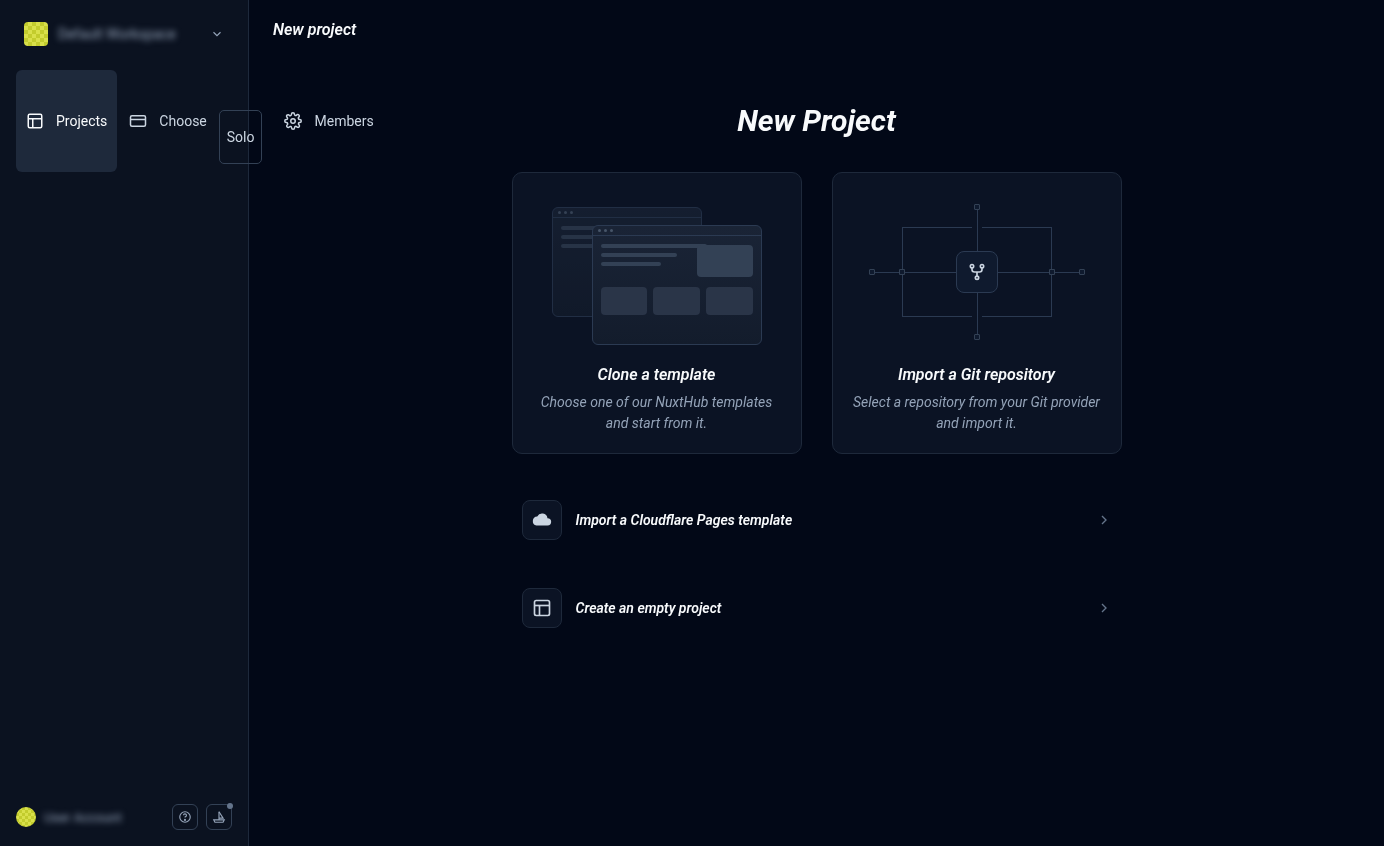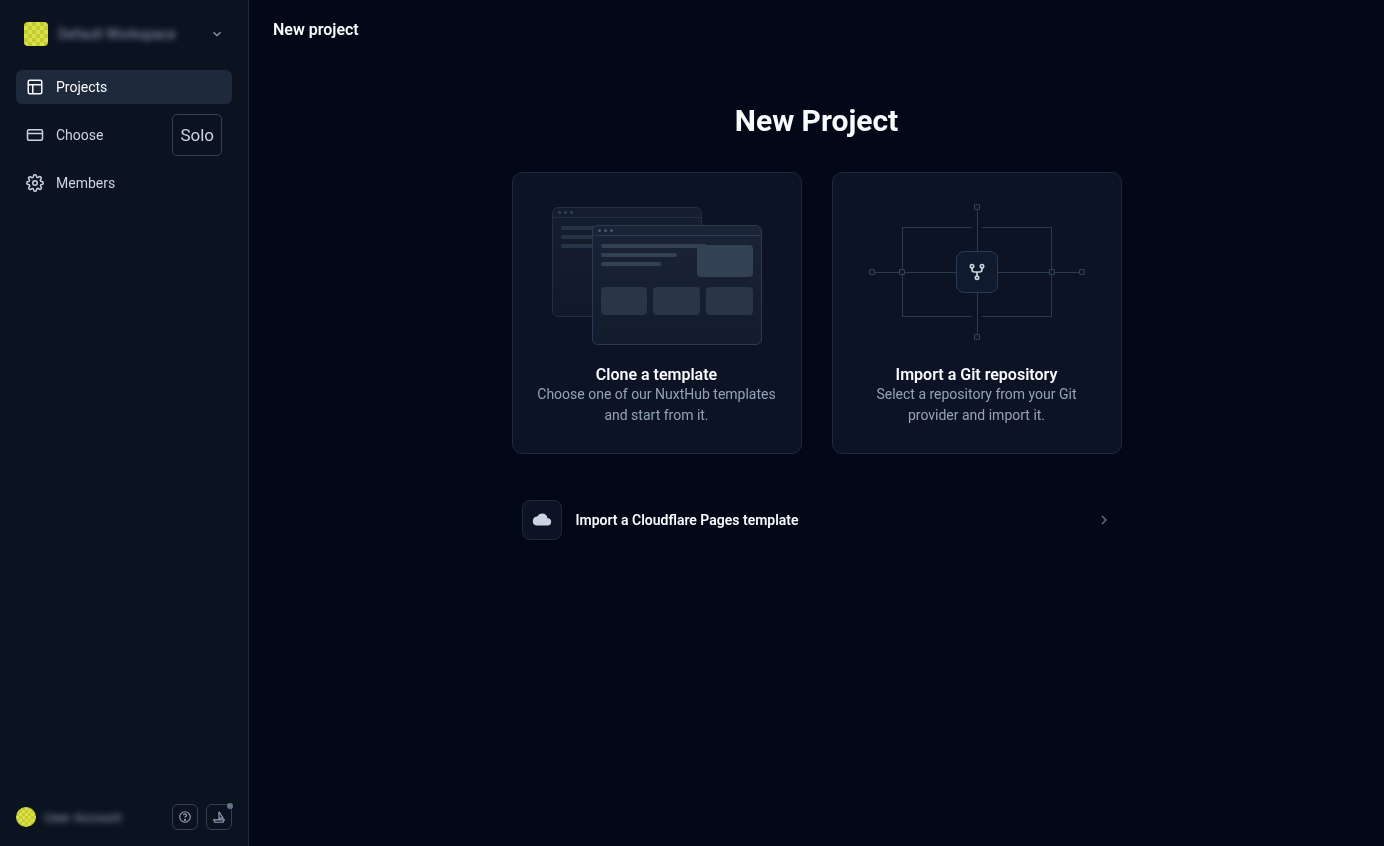--- a/index.html
+++ b/index.html
@@ -40,41 +40,42 @@
 .workspace-name {
   flex: 1;
   font-size: 14px;
   color: #94a3b8;
   filter: blur(3px);
   white-space: nowrap;
   overflow: hidden;
 }
 .chevron { color: #94a3b8; }
 
-.nav { display: flex; flex-direction: column; gap: 2px; }
+.nav { display: flex; gap: 2px; }
 .nav-item {
   display: flex;
   align-items: center;
   gap: 12px;
   padding: 8px 10px;
   border-radius: 6px;
   font-size: 14px;
   color: #cbd5e1;
   cursor: pointer;
 }
 .nav-item.active { background: #1e293b; color: #f8fafc; }
 .nav-item .icon { width: 18px; height: 18px; color: #cbd5e1; display:flex; align-items:center; justify-content:center;}
 .nav-item.active .icon { color: #f8fafc; }
 .nav-badge {
   margin-left: auto;
-  font-size: 17px;
-  padding: 10px 7px;
+  font-size: 14px;
+  padding: 18px 7px;
   border: 1px solid #334155;
   border-radius: 5px;
   color: #cbd5e1;
+  margin-top: 32px;
 }
 
 .sidebar-footer {
   margin-top: auto;
   display: flex;
   align-items: center;
   gap: 8px;
 }
 .user-chip { display: flex; align-items: center; gap: 8px; flex:1;}
 .user-avatar {
@@ -88,37 +89,37 @@
   border: 1px solid #334155;
   display:flex; align-items:center; justify-content:center;
   color:#94a3b8; cursor:pointer; position:relative;
 }
 .footer-btn.notif::after{
   content:""; position:absolute; top:-2px; right:-2px; width:6px;height:6px;
   background:#64748b; border-radius:50%;
 }
 
 
-.main { flex: 1; padding: 20px 24px; overflow:auto; }
+.main { flex: 1; padding: 20px 24px; overflow:auto;font-style:italic; }
 .page-title { font-size: 16px; font-weight: 600; margin-bottom: 64px;}
 .hero { text-align:center; max-width: 700px; margin: 0 auto 34px;}
 .hero h1 { font-size: 30px; font-weight:700; margin-bottom:10px;}
 .hero p { font-size: 16px; color:#94a3b8;}
 
 .cards { display:flex; gap:30px; justify-content:center; margin-bottom:32px;}
 .card {
   width: 290px; height: 282px;
   border:1px solid #1e293b; border-radius:10px;
   background:#0b1324;
   padding: 24px 18px 18px;
   display:flex; flex-direction:column; align-items:center;
   cursor:pointer; text-align:center;
 }
 .card-illus { width: 100%; height: 150px; display:flex; align-items:center; justify-content:center; margin-bottom:18px;}
-.card h3 { font-size:16px; font-weight:600; margin-bottom:0;}
+.card h3 { font-size:16px; font-weight:600; margin-bottom:8px;}
 .card p { font-size:14px; color:#94a3b8; line-height:1.5;}
 
 
 .tpl-stack { position:relative; width:210px; height:130px;}
 .tpl-window {
   position:absolute; border-radius:6px; border:1px solid #2b3a52;
   background: linear-gradient(#1a2436, #131c2c);
 }
 .tpl-window.back { width:150px; height:110px; left:0; top:0; opacity:.7;}
 .tpl-window.front { width:170px; height:120px; right:0; top:18px;}
@@ -325,15 +326,30 @@
             </svg>
         </div>
         <div class="option-label">Import a Cloudflare Pages template</div>
         <span class="option-chevron">
           <svg width="16" height="16" viewBox="0 0 24 24" fill="none" stroke="currentColor" stroke-width="2">
               <polyline points="9 18 15 12 9 6"></polyline>
             </svg>
         </span>
       </div>
 
+      <div class="option-row">
+        <div class="option-icon">
+          <svg width="20" height="20" viewBox="0 0 24 24" fill="none" stroke="currentColor" stroke-width="2">
+              <rect x="3" y="3" width="18" height="18" rx="2"></rect>
+              <line x1="3" y1="9" x2="21" y2="9"></line>
+              <line x1="9" y1="21" x2="9" y2="9"></line>
+            </svg>
+        </div>
+        <div class="option-label">Create an empty project</div>
+        <span class="option-chevron">
+          <svg width="16" height="16" viewBox="0 0 24 24" fill="none" stroke="currentColor" stroke-width="2">
+              <polyline points="9 18 15 12 9 6"></polyline>
+            </svg>
+        </span>
+      </div>
     </div>
   </main>
 </div>
 
 </body></html>

